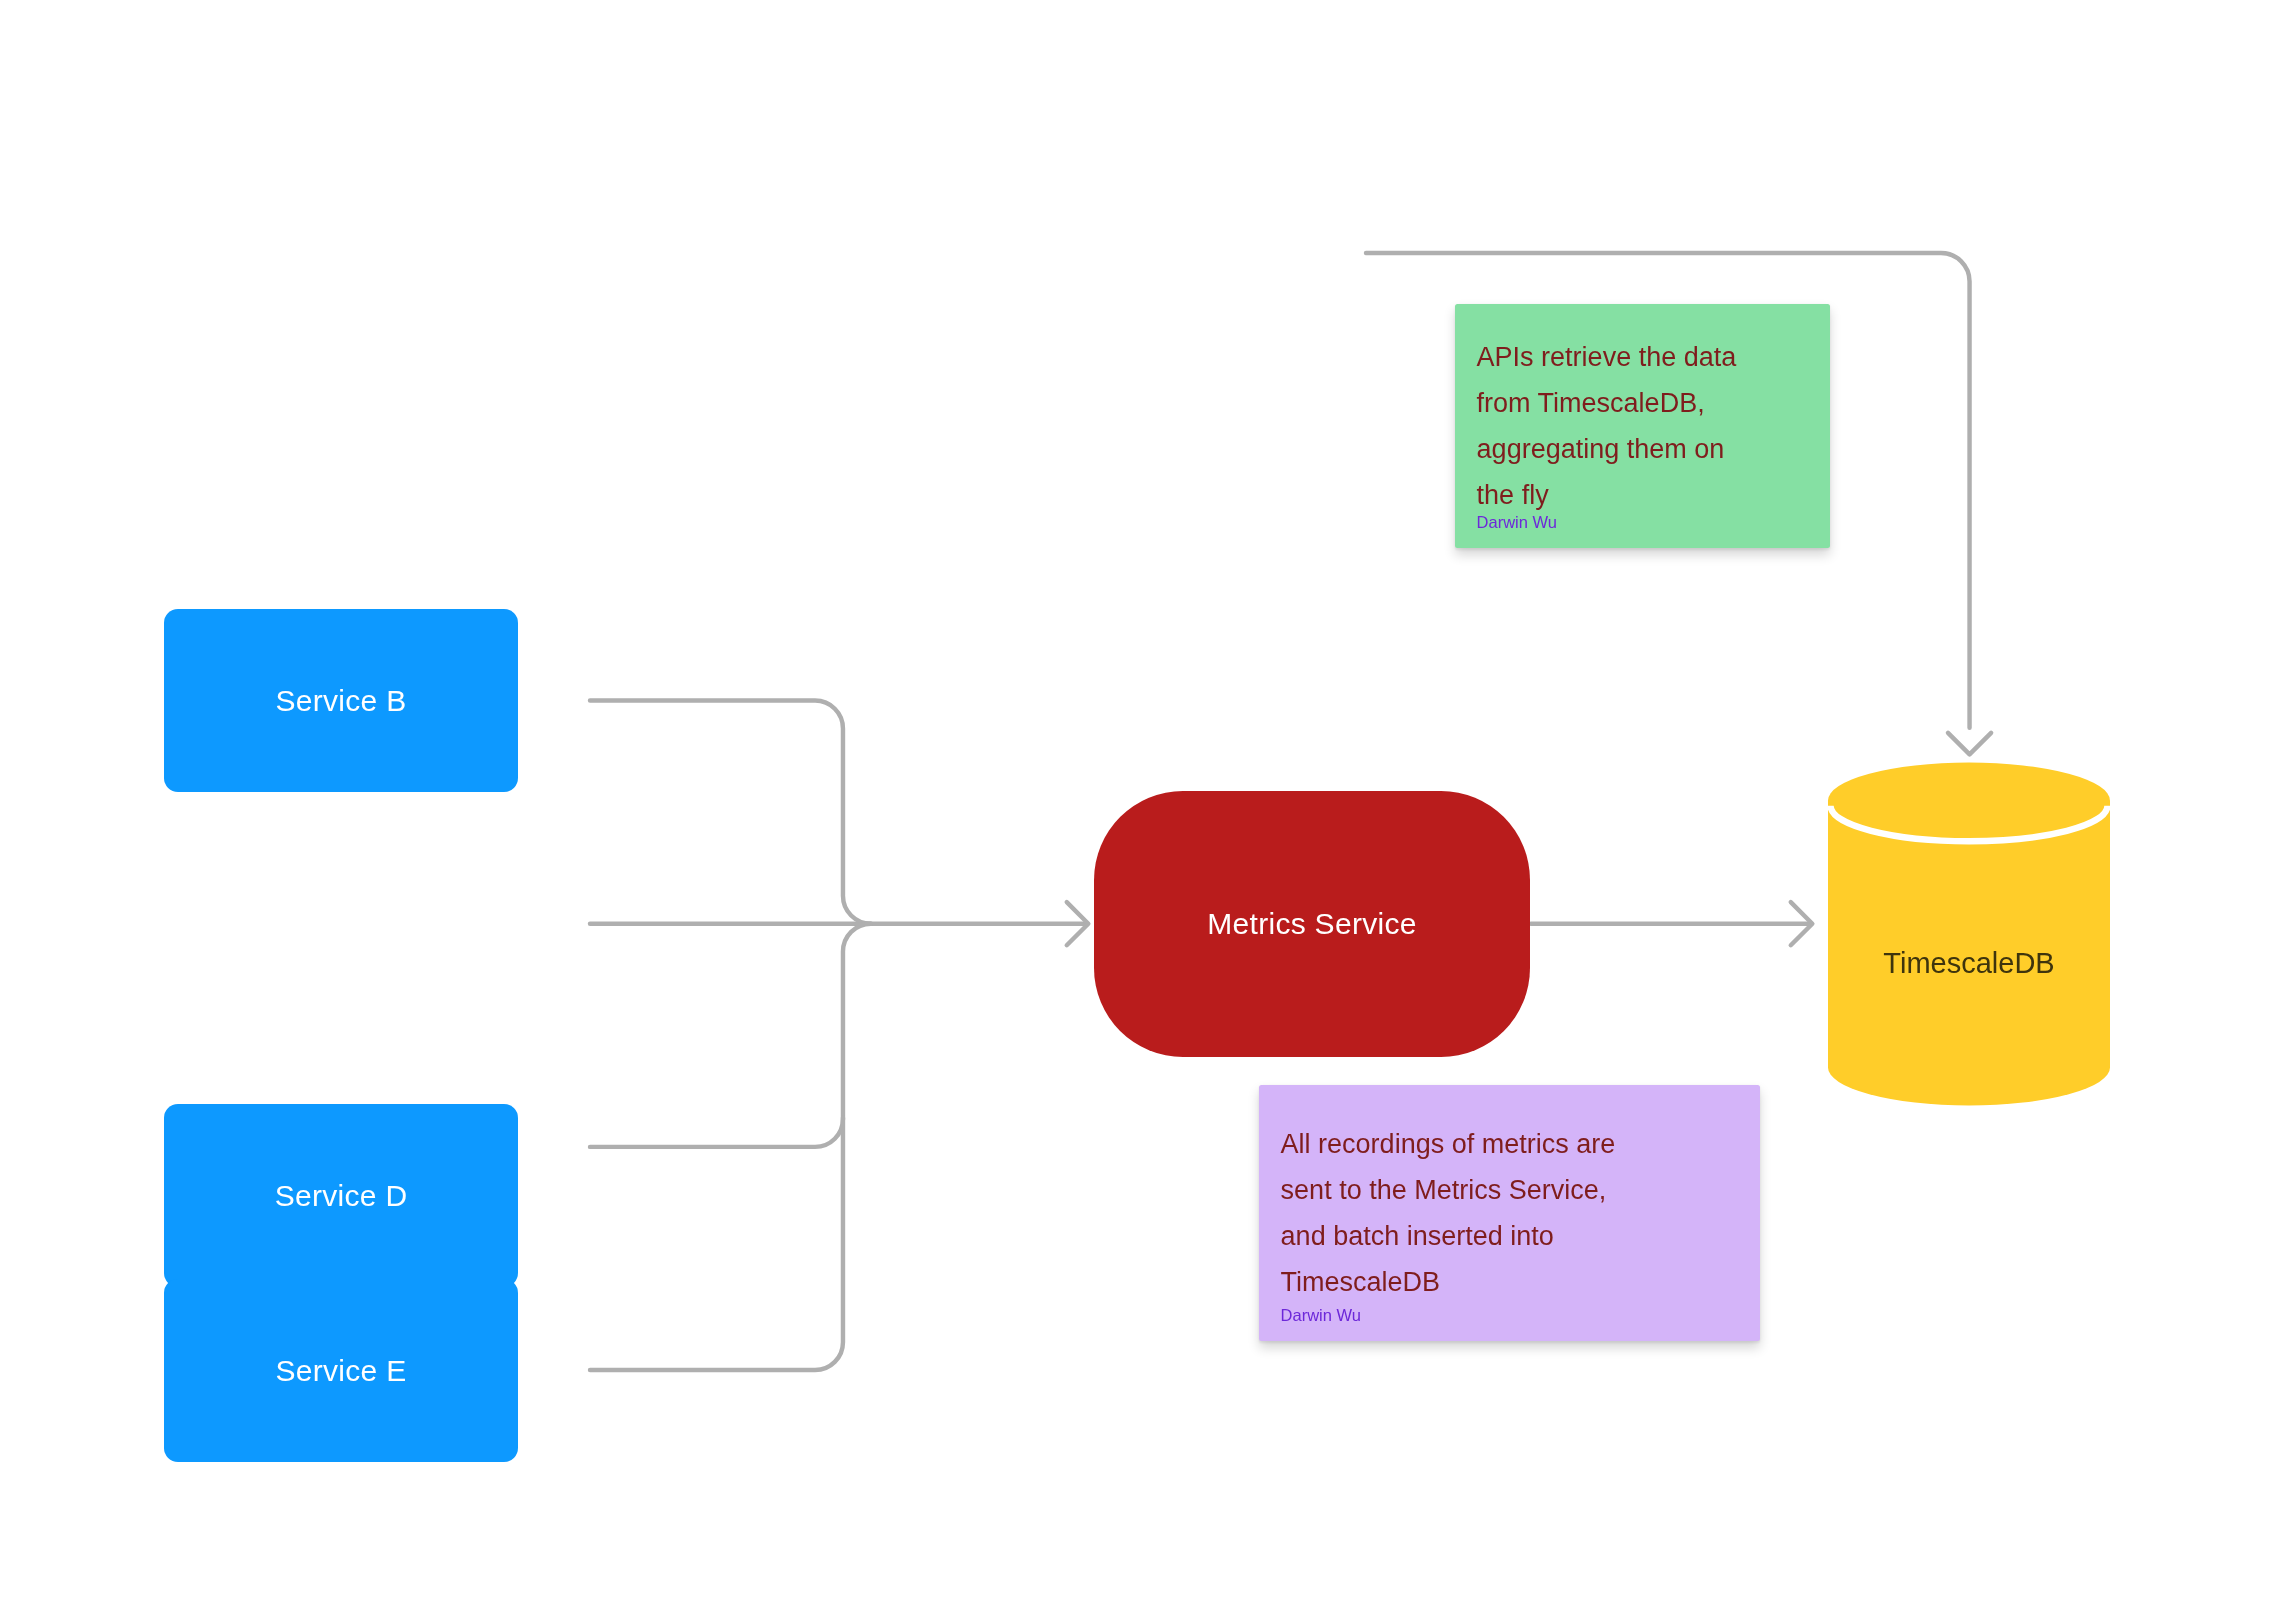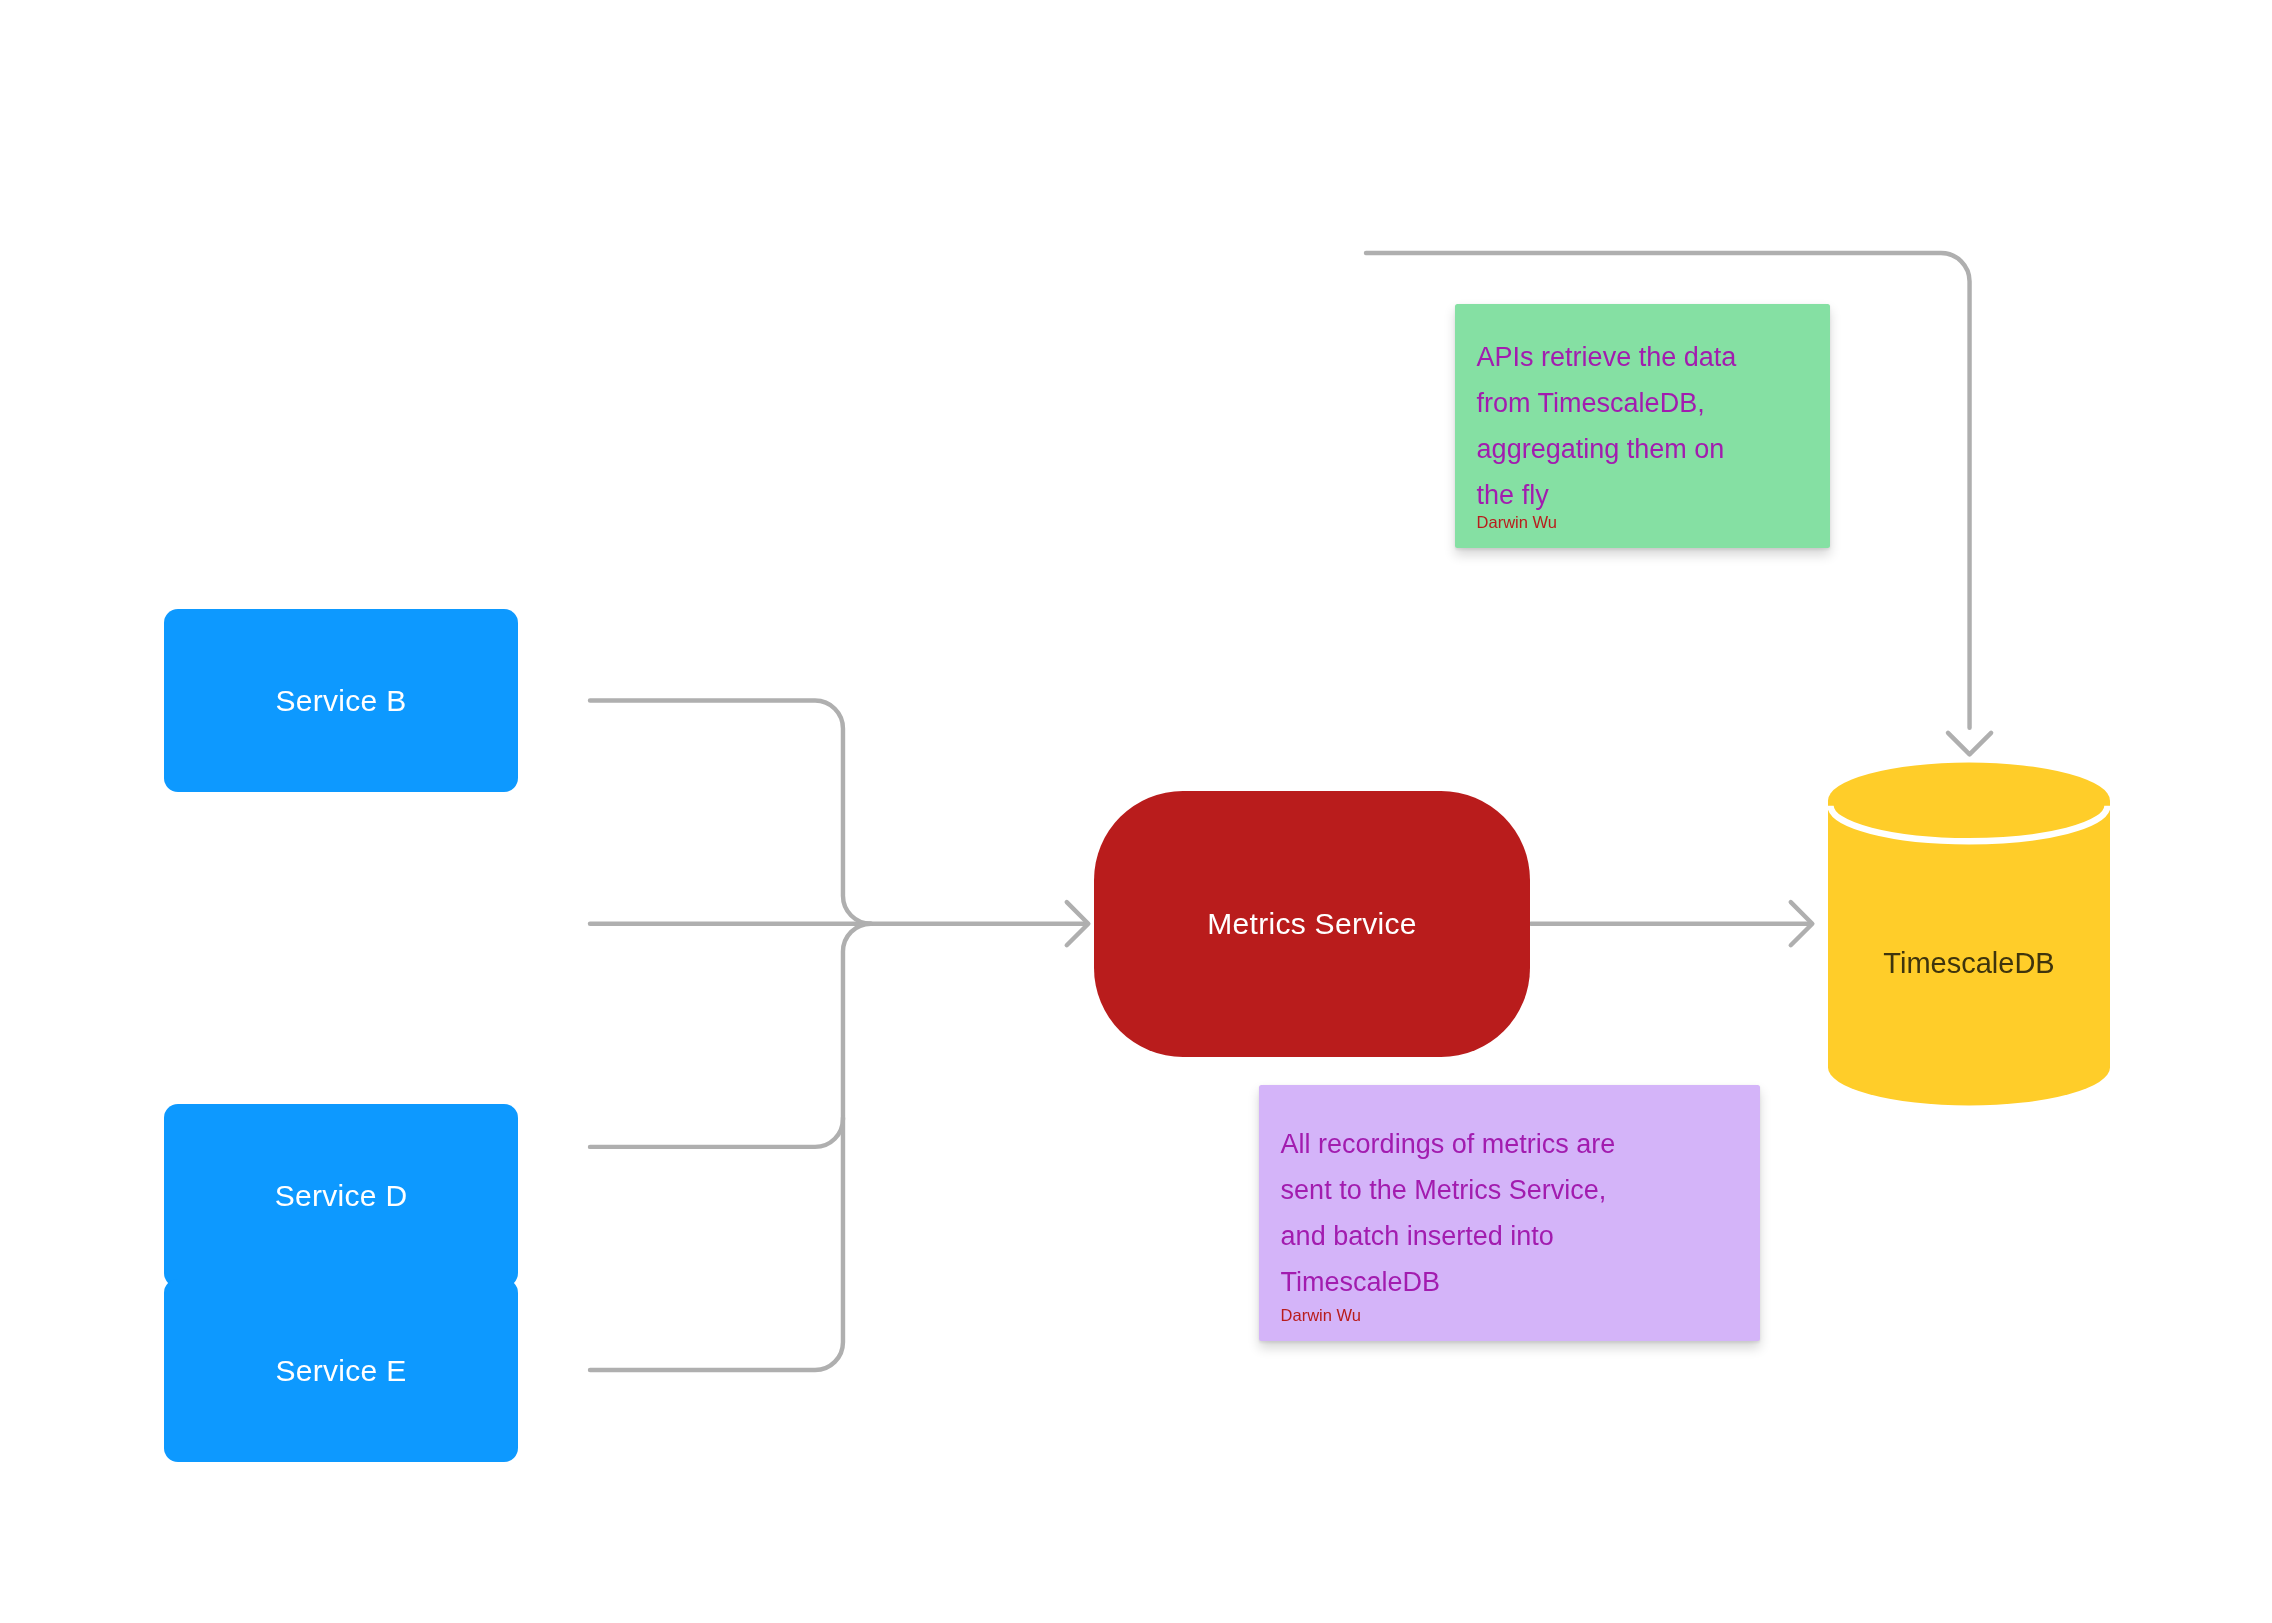--- a/index.html
+++ b/index.html
@@ -98,29 +98,29 @@
     background: #85E0A3;
   }
   .note-purple {
     left: 1259px; top: 1085px;
     width: 501px; height: 256px;
     background: #D4B4F9;
   }
   .note-text {
     font-size: 27px;
     line-height: 46px;
-    color: #a21caf;
+    color: #7f1d1d;
     white-space: pre-line;
   }
   .note-author {
     position: absolute;
     left: 21.6px;
     bottom: 16.5px;
     font-size: 16.5px;
-    color: #b91c1c;
+    color: #6d28d9;
   }
 </style>
 </head>
 <body>
 
 <div class="canvas">
 
   <svg class="edges-layer" viewBox="0 0 3584 2560">
     <g>
       <path d="M930 1105 H1285 A44 44 0 0 1 1329 1149 V1413 A44 44 0 0 0 1373 1457"></path>

